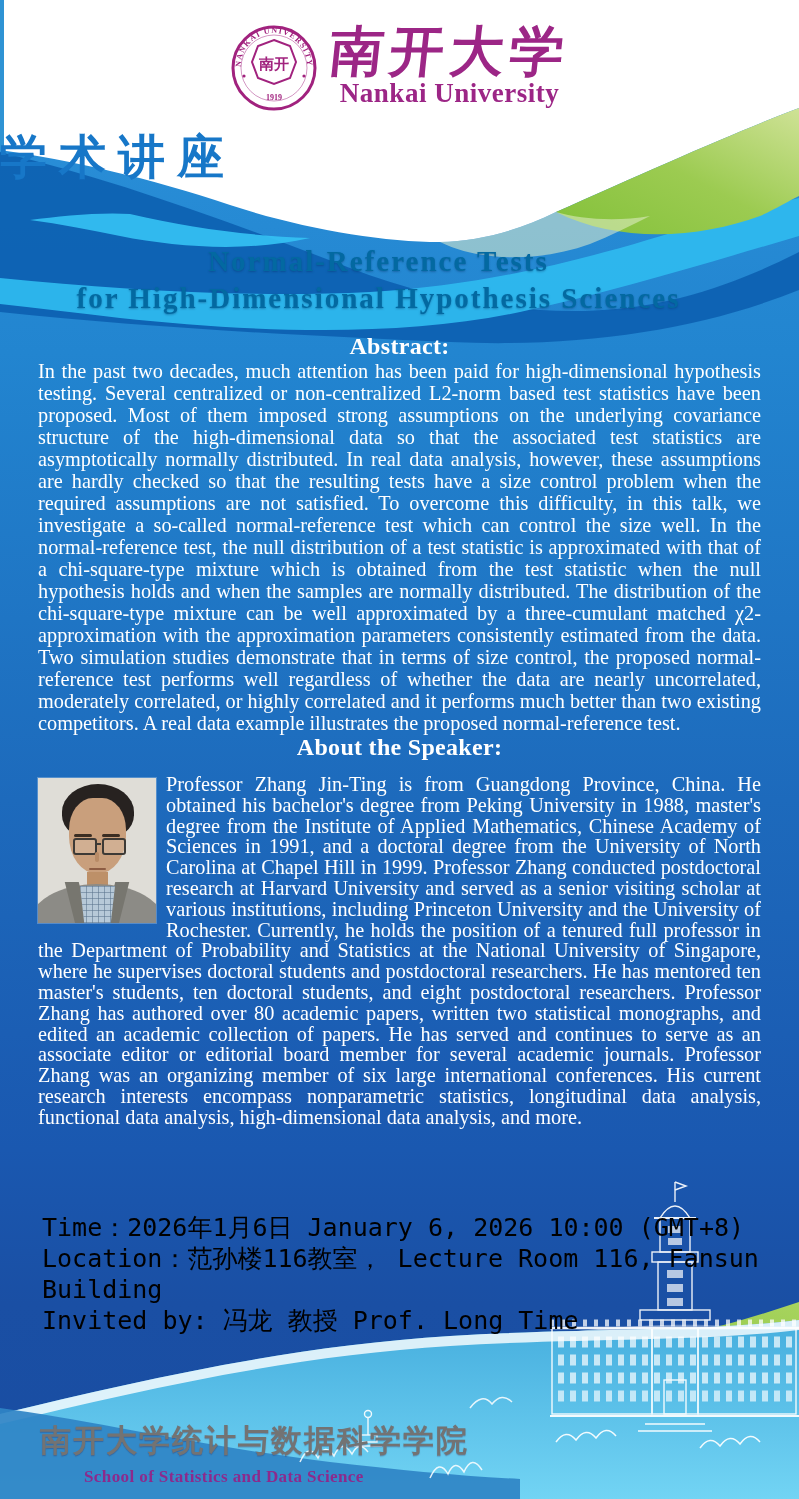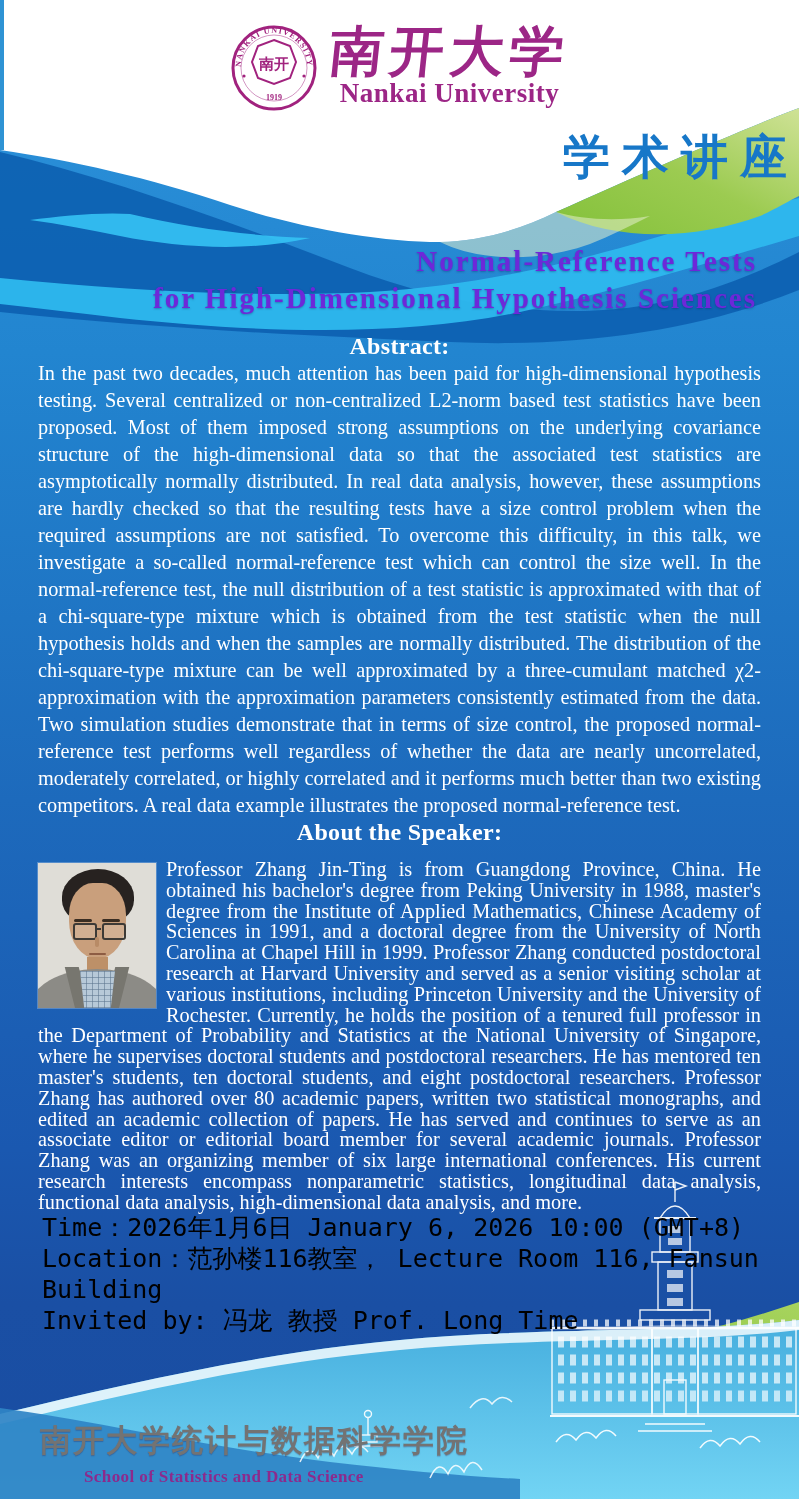--- a/index.html
+++ b/index.html
@@ -7,32 +7,32 @@
           font-family:"Liberation Serif","DejaVu Serif",serif;}
   .bg{position:absolute;inset:0;width:799px;height:1499px;display:block;}
 
   
   .logo-row{position:absolute;top:24px;left:0;width:799px;display:flex;justify-content:center;align-items:flex-start;gap:12px;}
   .seal{width:88px;height:88px;flex:0 0 auto;}
   .logo-text{display:flex;flex-direction:column;align-items:center;}
   .calligraphy{font-size:54px;line-height:56px;font-weight:bold;color:#9c2686;transform:skewX(-6deg);
                letter-spacing:6px;white-space:nowrap;}
   .logo-en{font-size:27px;font-weight:bold;color:#9c2686;letter-spacing:.5px;margin-top:-2px;}
-  .banner-title{position:absolute;top:126px;left:0;width:799px;text-align:right;
+  .banner-title{position:absolute;top:126px;left:0;width:799px;text-align:left;
                 font-size:47px;font-weight:bold;color:#1777c8;letter-spacing:12px;}
 
   
-  .talk-title{position:absolute;top:243px;left:0;width:757px;text-align:right;color:#6d28d9;
+  .talk-title{position:absolute;top:243px;left:0;width:757px;text-align:center;color:#0369a1;
               font-weight:bold;font-size:29px;line-height:37px;letter-spacing:2px;
               text-shadow:0 1px 2px rgba(10,40,90,.35);}
 
   
   .content{position:absolute;left:38px;top:333px;width:723px;color:#fff;}
   .content h2{margin:0;font-size:24px;line-height:27px;font-weight:bold;letter-spacing:.3px;text-align:center;}
-  .content p{margin:0;font-size:20.3px;line-height:27px;text-align:justify;}
+  .content p{margin:0;font-size:20.3px;line-height:22px;text-align:justify;}
   .bio p{line-height:20.8px;margin-top:13px;}
   .bio{margin-top:1px;}
 
   
   .photo{position:relative;float:left;width:118px;height:145px;margin:4px 10px 2px 0;
          background:#dfddd7;overflow:hidden;box-shadow:0 0 0 1px rgba(255,255,255,.25);}
   .ph-hair{position:absolute;left:24px;top:6px;width:72px;height:56px;background:#272220;
            border-radius:50% 50% 44% 44%;}
   .ph-face{position:absolute;left:31px;top:20px;width:57px;height:76px;background:#c99f7c;
            border-radius:46% 46% 55% 55%;}

